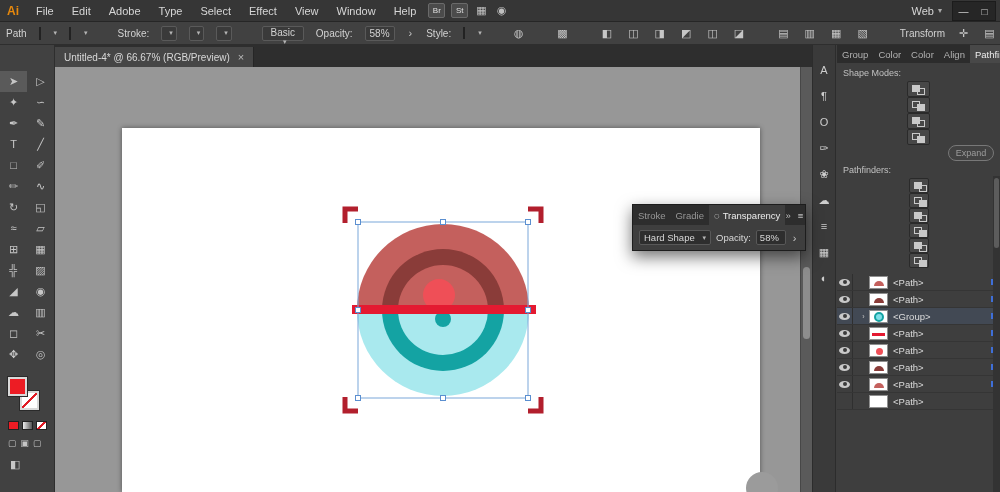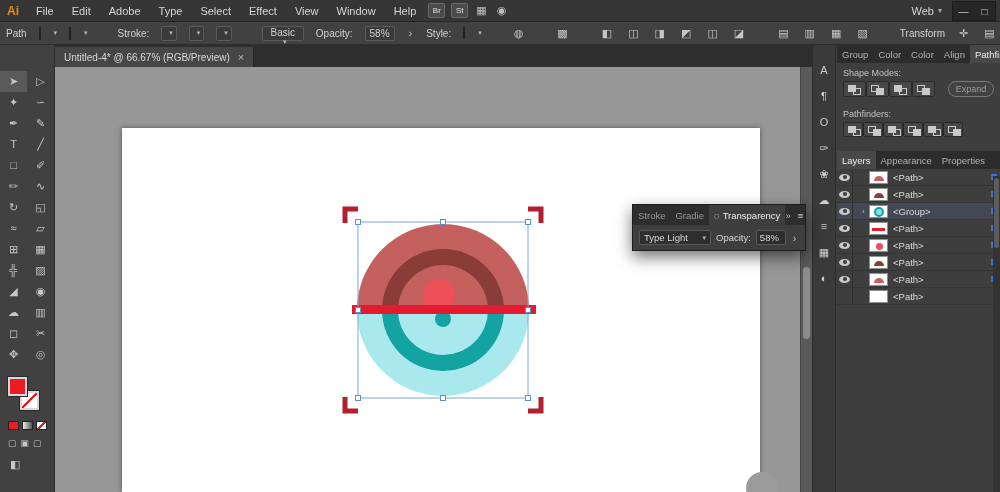--- a/index.html
+++ b/index.html
@@ -104,21 +104,21 @@
   .strip .sicon { width:22px; height:22px; color:#cdcdcd; font-size:11px;
     display:flex; align-items:center; justify-content:center; }
 
   
   .rpanels { position:absolute; left:837px; top:45px; width:163px; height:447px; background:#3e3e3e; }
   .ptabs { height:18px; background:#2c2c2c; display:flex; font-size:9.5px; align-items:stretch; }
   .ptab { padding:0 5px; color:#b2b2b2; display:flex; align-items:center; }
   .ptab.active { background:#484848; color:#ededed; }
   .section { padding:3px 6px 2px 6px; }
   .sec-label { font-size:9px; color:#c0c0c0; margin:2px 0 3px 0; }
-  .btn-row { display:flex; align-items:center; margin-bottom:12px; }
+  .btn-row { display:flex; align-items:center; margin-bottom:4px;flex-direction:column; }
   .icon-btn { width:23px; height:16px; background:#474747; border:1px solid #2a2a2a;
     border-radius:2px; position:relative; }
   .icon-btn.small { width:20px; height:15px; }
   .ib-a { position:absolute; left:4px; top:3px; width:8px; height:7px; background:#c9c9c9; }
   .ib-b { position:absolute; left:9px; top:6px; width:8px; height:7px; border:1px solid #c9c9c9; }
   .icon-btn.alt .ib-a { background:transparent; border:1px solid #c9c9c9; }
   .icon-btn.alt .ib-b { background:#c9c9c9; border:none; }
   .expand-btn { margin-left:auto; width:46px; height:16px; border:1px solid #787878;
     border-radius:8px; color:#9c9c9c; font-size:9px; display:flex; align-items:center;
     justify-content:center; background:#424242; }
@@ -365,21 +365,21 @@
         <span>◌</span>
         <span>Transparency</span>
       </span>
       <span class="hdr-right">
         <span>»</span>
         <span>≡</span>
       </span>
     </div>
     <div class="pbody">
       <span class="blendbox">
-        <span>Type Light</span>
+        <span>Hard Shape</span>
         <span class="cb-caret">▾</span>
       </span>
       <span>Opacity:</span>
       <span class="opbox">
         <span>58%</span>
       </span>
       <span class="cb-iconbtn">›</span>
     </div>
   </div>
 
@@ -445,25 +445,20 @@
         <span class="icon-btn small">
             <i class="ib-a"></i>
             <i class="ib-b"></i>
           </span>
         <span class="icon-btn small alt">
             <i class="ib-a"></i>
             <i class="ib-b"></i>
           </span>
       </div>
     </div>
-    <div class="ptabs">
-      <span class="ptab active">Layers</span>
-      <span class="ptab">Appearance</span>
-      <span class="ptab">Properties</span>
-    </div>
     <div class="layers">
       <div class="lrow">
         <span class="eyec">
             <span class="eye"></span>
           </span>
         <span class="lockc"></span>
           <span class="indent"></span>
         <span class="thumb">
             <span class="mini-semi-red"></span>
           </span>

